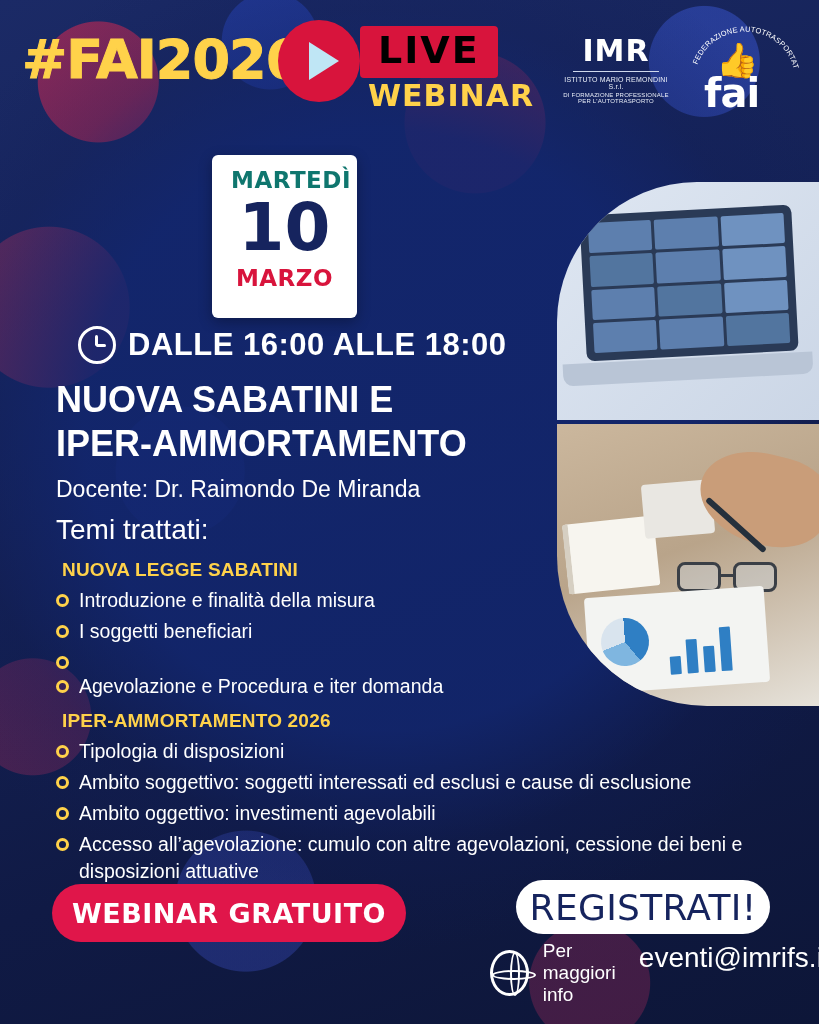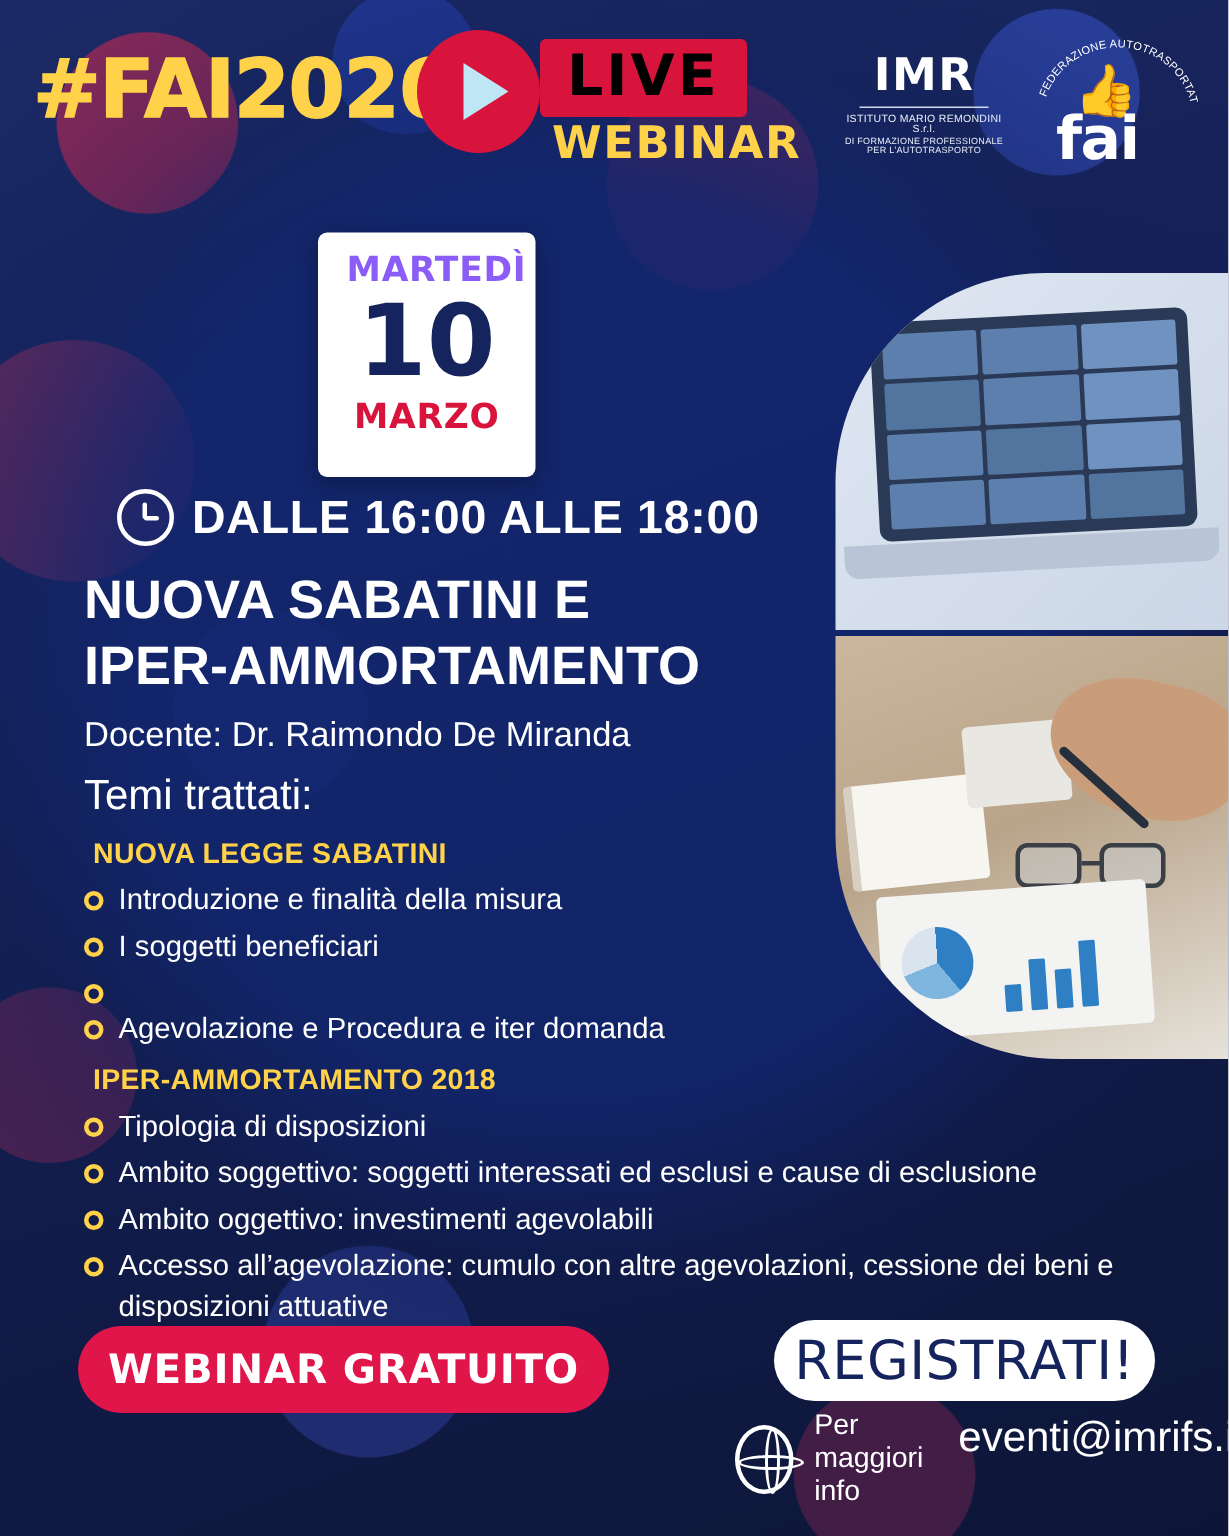--- a/index.html
+++ b/index.html
@@ -103,21 +103,21 @@
 
   
   .date-card {
     position: absolute; left: 212px; top: 155px;
     width: 145px; height: 163px;
     background: #ffffff; border-radius: 6px;
     box-shadow: 0 4px 14px rgba(0,0,0,.3);
     text-align: center;
     padding-top: 12px;
   }
-  .date-day-label { color: #8b5cf6; font-size: 23px; font-weight: 800; letter-spacing: .5px; font-family:"DejaVu Sans",sans-serif;padding-left:13px;}
+  .date-day-label { color: #0f766e; font-size: 23px; font-weight: 800; letter-spacing: .5px; font-family:"DejaVu Sans",sans-serif;padding-left:13px;}
   .date-number { color: #16245e; font-size: 66px; font-weight: 800; line-height: 66px; margin-top: 2px; font-family:"DejaVu Sans",sans-serif;}
   .date-month { color: #d8143c; font-size: 23px; font-weight: 800; letter-spacing: .5px; margin-top: 4px; font-family:"DejaVu Sans",sans-serif;}
 
   
   .time-row {
     position: absolute; left: 78px; top: 326px;
     display: flex; align-items: center; gap: 12px;
   }
   .clock-icon {
     width: 38px; height: 38px; border-radius: 50%;
@@ -336,21 +336,21 @@
         <span class="ring"></span>
       </li>
       <li>
         <span class="ring"></span>
         <span>Agevolazione e Procedura e iter domanda</span>
       </li>
     </ul>
   </div>
 
   <div class="sec2">
-    <div class="section-head">IPER-AMMORTAMENTO 2018</div>
+    <div class="section-head">IPER-AMMORTAMENTO 2026</div>
     <ul class="bullets">
       <li>
         <span class="ring"></span>
         <span>Tipologia di disposizioni</span>
       </li>
       <li>
         <span class="ring"></span>
         <span>Ambito soggettivo: soggetti interessati ed esclusi e cause di esclusione</span>
       </li>
       <li>

